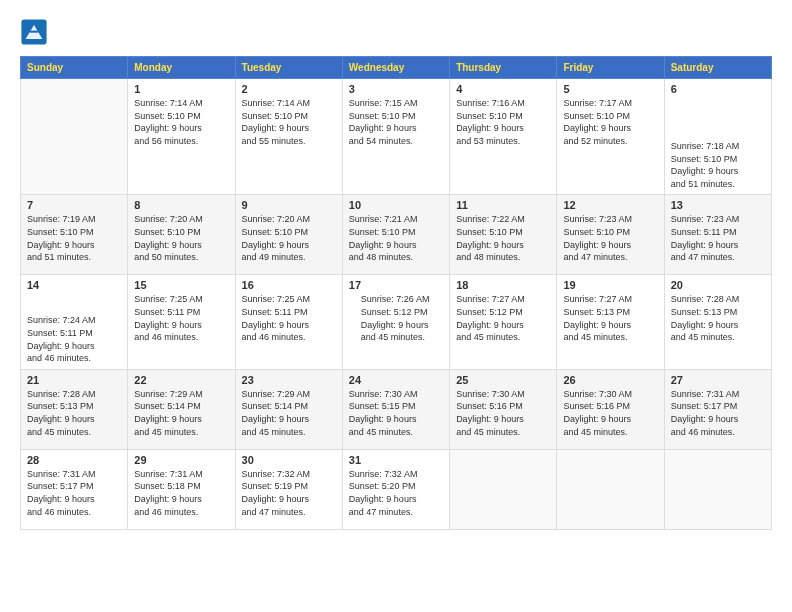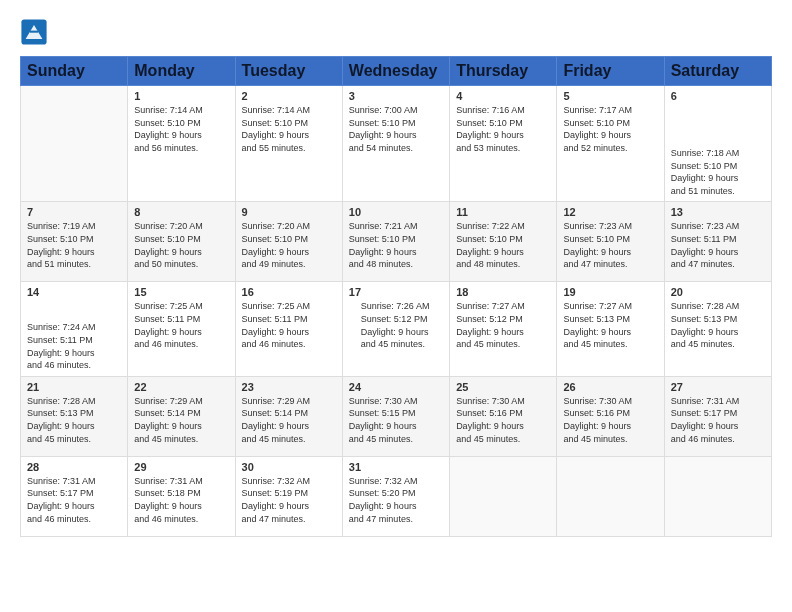--- a/index.html
+++ b/index.html
@@ -50,22 +50,22 @@
       font-size: 14px;
       color: #444;
     }
     .calendar {
       width: 100%;
       border-collapse: collapse;
       border: 1px solid #ccc;
     }
     .calendar th {
       background-color: #3a6ec4;
-      color: #0f172a;
-      font-size: 16px;
+      color: #fde047;
+      font-size: 10px;
       font-weight: bold;
       padding: 5px 6px;
       text-align: left;
       border: 1px solid #5585d0;
     }
     .calendar td {
       vertical-align: top;
       padding: 4px 6px;
       border: 1px solid #ddd;
       width: calc(100% / 7);
@@ -138,21 +138,21 @@
           </td>
           <td>
             <span class="day-num">2</span>
             <div class="day-info" style="white-space: pre-line;">Sunrise: 7:14 AM
 Sunset: 5:10 PM
 Daylight: 9 hours
 and 55 minutes.</div>
           </td>
           <td>
             <span class="day-num">3</span>
-            <div class="day-info" style="white-space: pre-line;">Sunrise: 7:00 AM
+            <div class="day-info" style="white-space: pre-line;">Sunrise: 7:15 AM
 Sunset: 5:10 PM
 Daylight: 9 hours
 and 54 minutes.</div>
           </td>
           <td>
             <span class="day-num">4</span>
             <div class="day-info" style="white-space: pre-line;">Sunrise: 7:16 AM
 Sunset: 5:10 PM
 Daylight: 9 hours
 and 53 minutes.</div>

